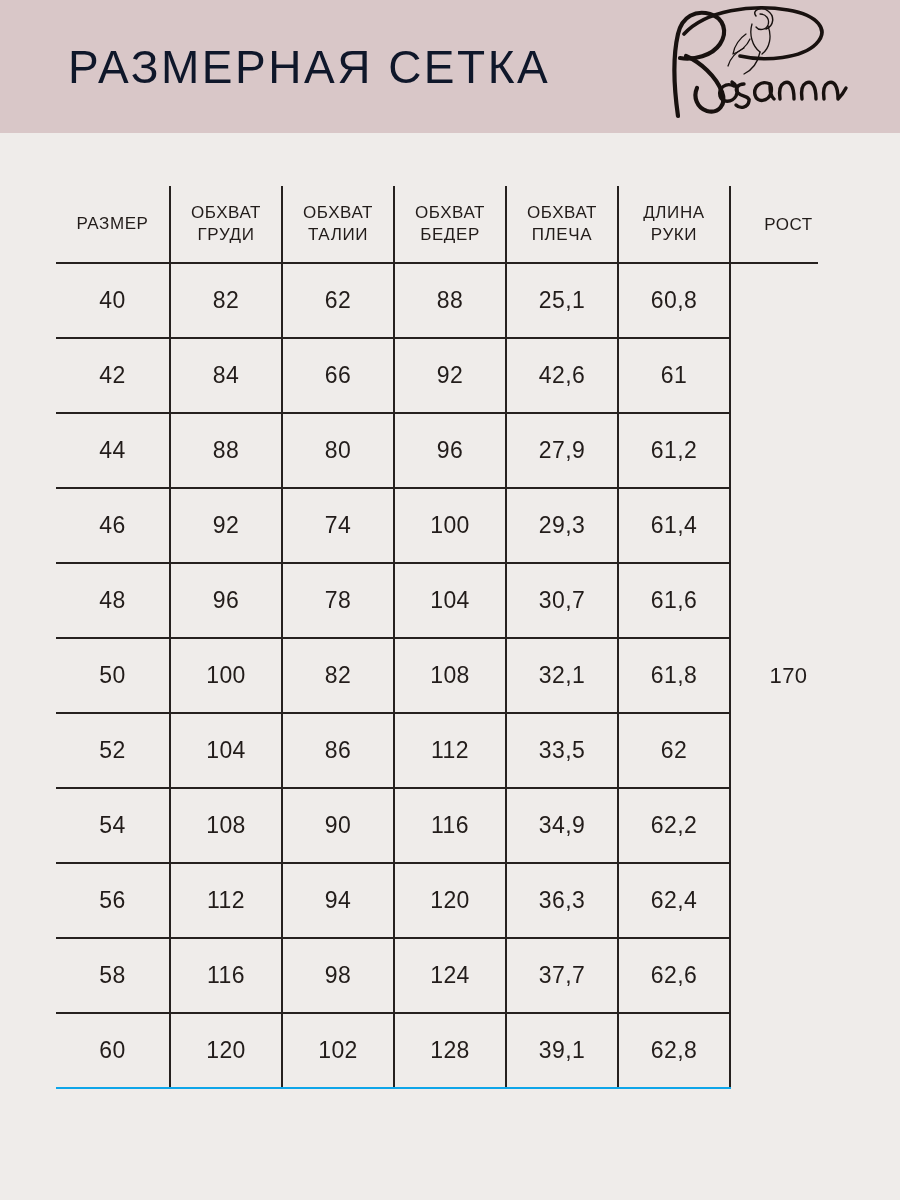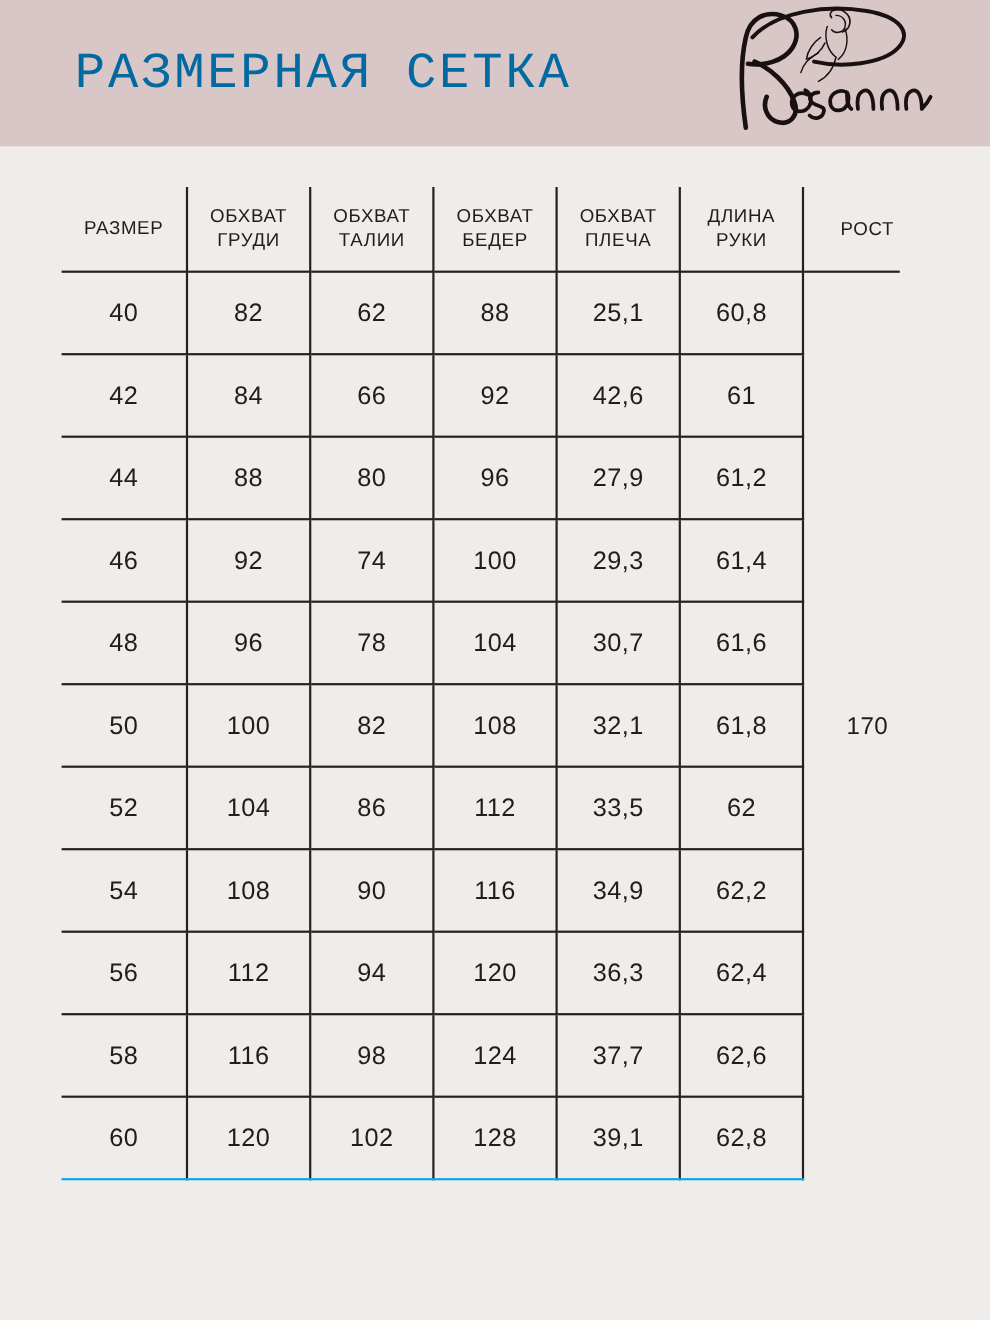--- a/index.html
+++ b/index.html
@@ -26,45 +26,45 @@
     background: #d9c7c8;
     display: flex;
     align-items: center;
   }
 
   .page-title {
     position: absolute;
     left: 68px;
     top: 50%;
     transform: translateY(-50%);
-    font-family: Liberation Mono, monospace;
+    font-family: Liberation Sans, sans-serif;
     font-size: 46px;
     font-weight: 300;
     letter-spacing: 2.5px;
-    color: #0369a1;
+    color: #0f172a;
     white-space: nowrap;
     line-height: 1;
     transform-origin: left center;
   }
 
   .brand-logo {
     position: absolute;
     left: 648px;
     top: 4px;
     width: 210px;
     height: 118px;
   }
 
   .brand-logo svg { display: block; width: 100%; height: 100%; }
 
   
   .size-table-wrap {
     position: absolute;
     left: 56px;
-    top: 170px;
+    top: 186px;
     width: 790px;
   }
 
   table.size-table {
     border-collapse: collapse;
     width: 790px;
     table-layout: fixed;
   }
 
   table.size-table col.c-size    { width: 114px; }

